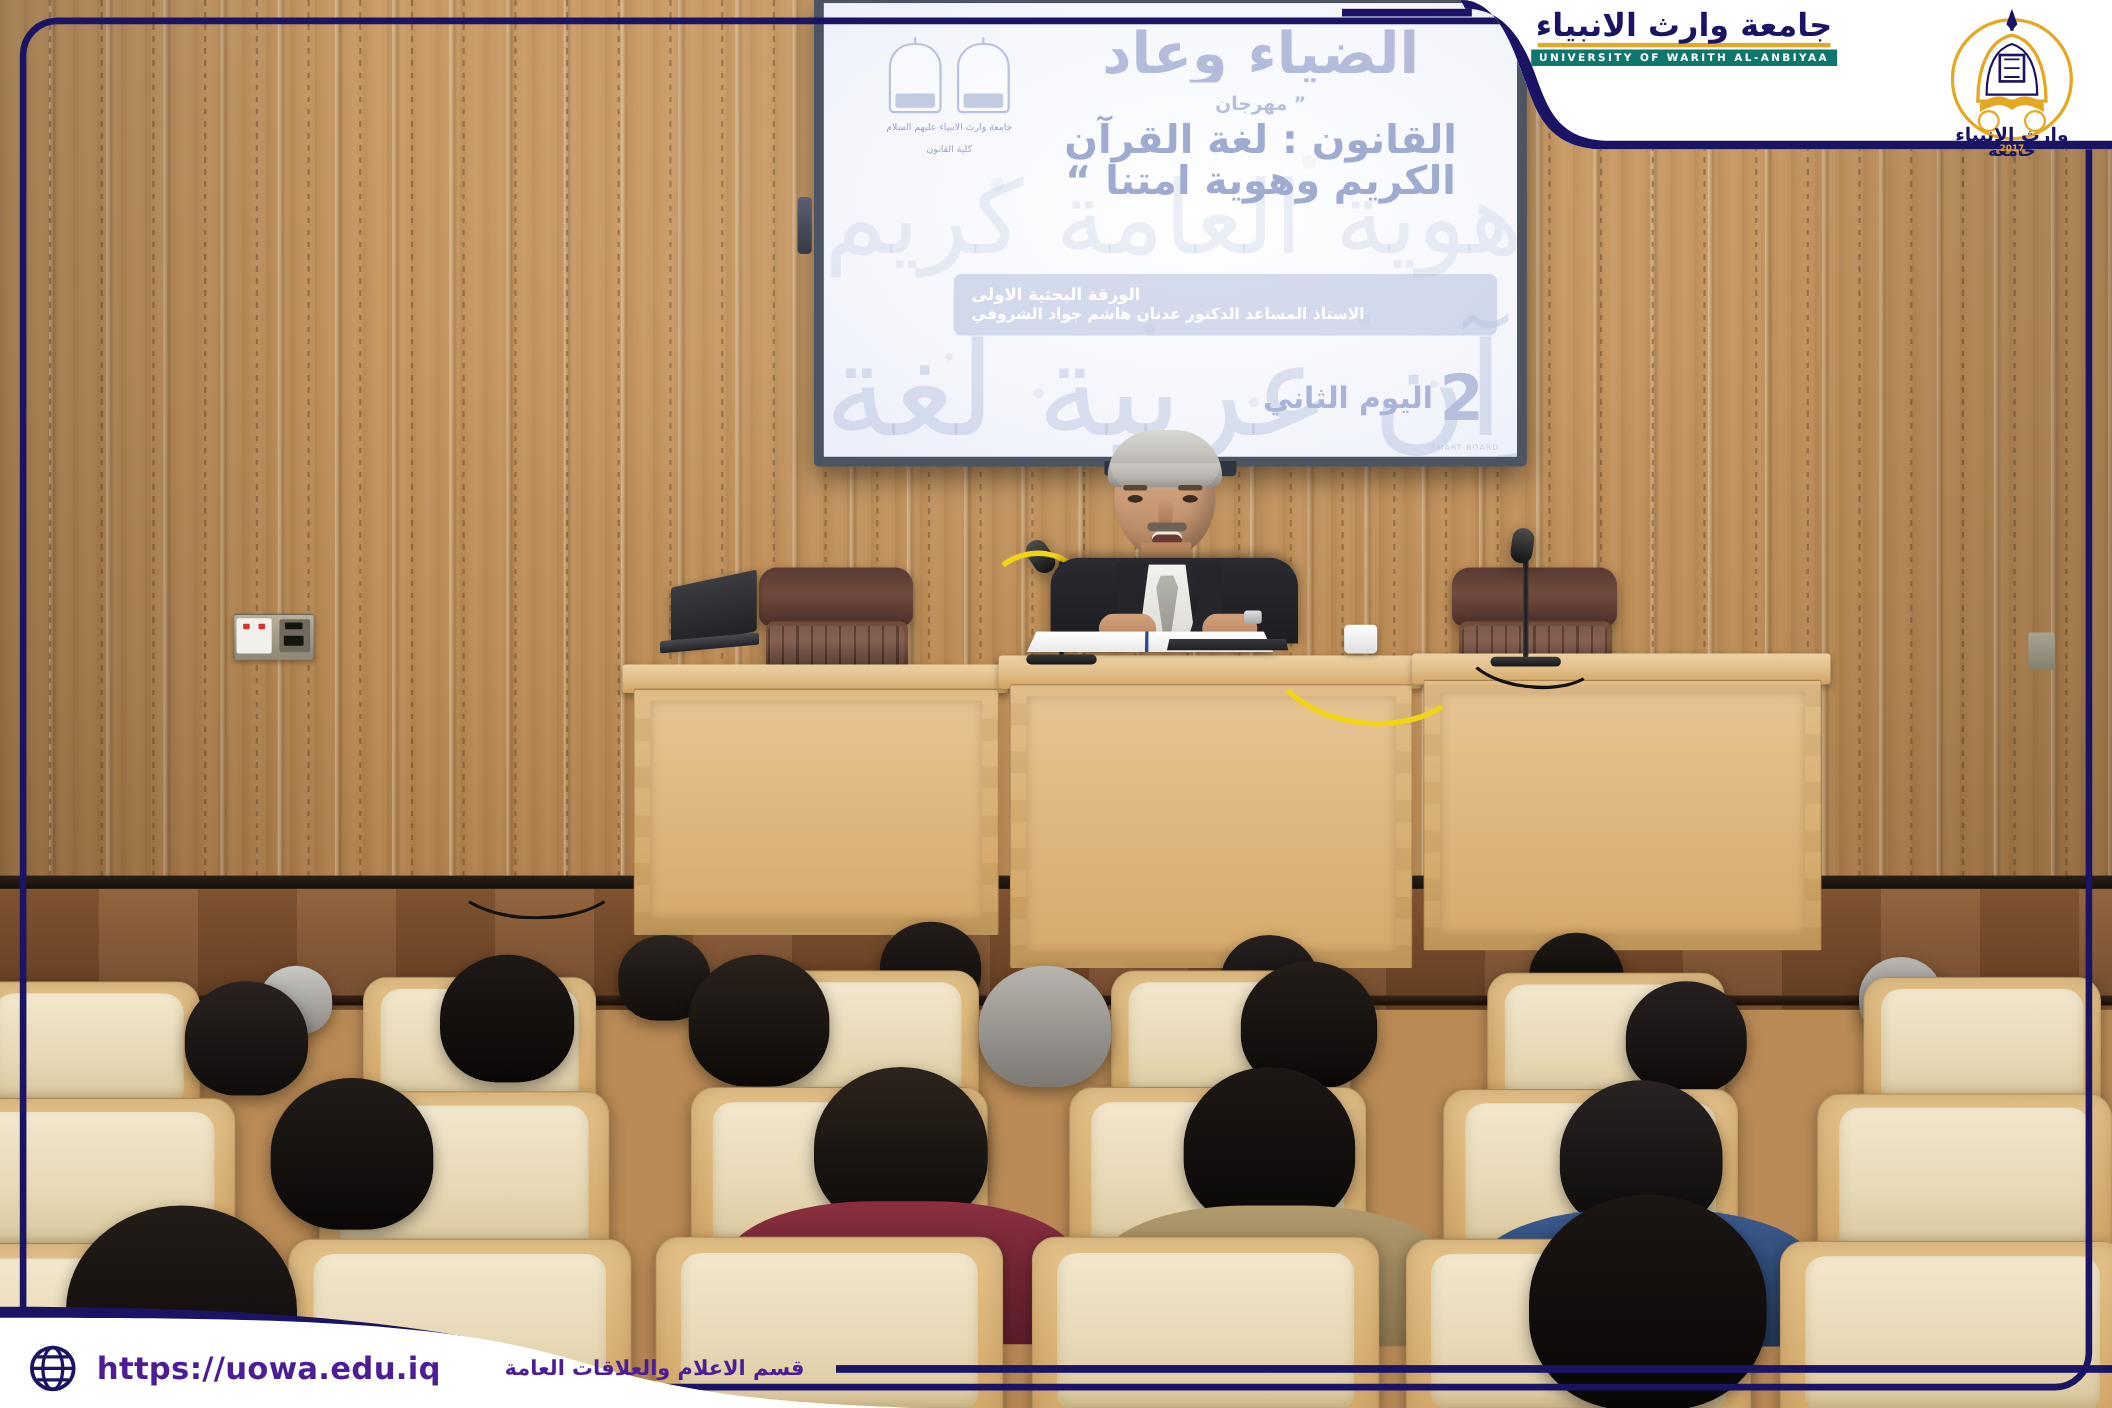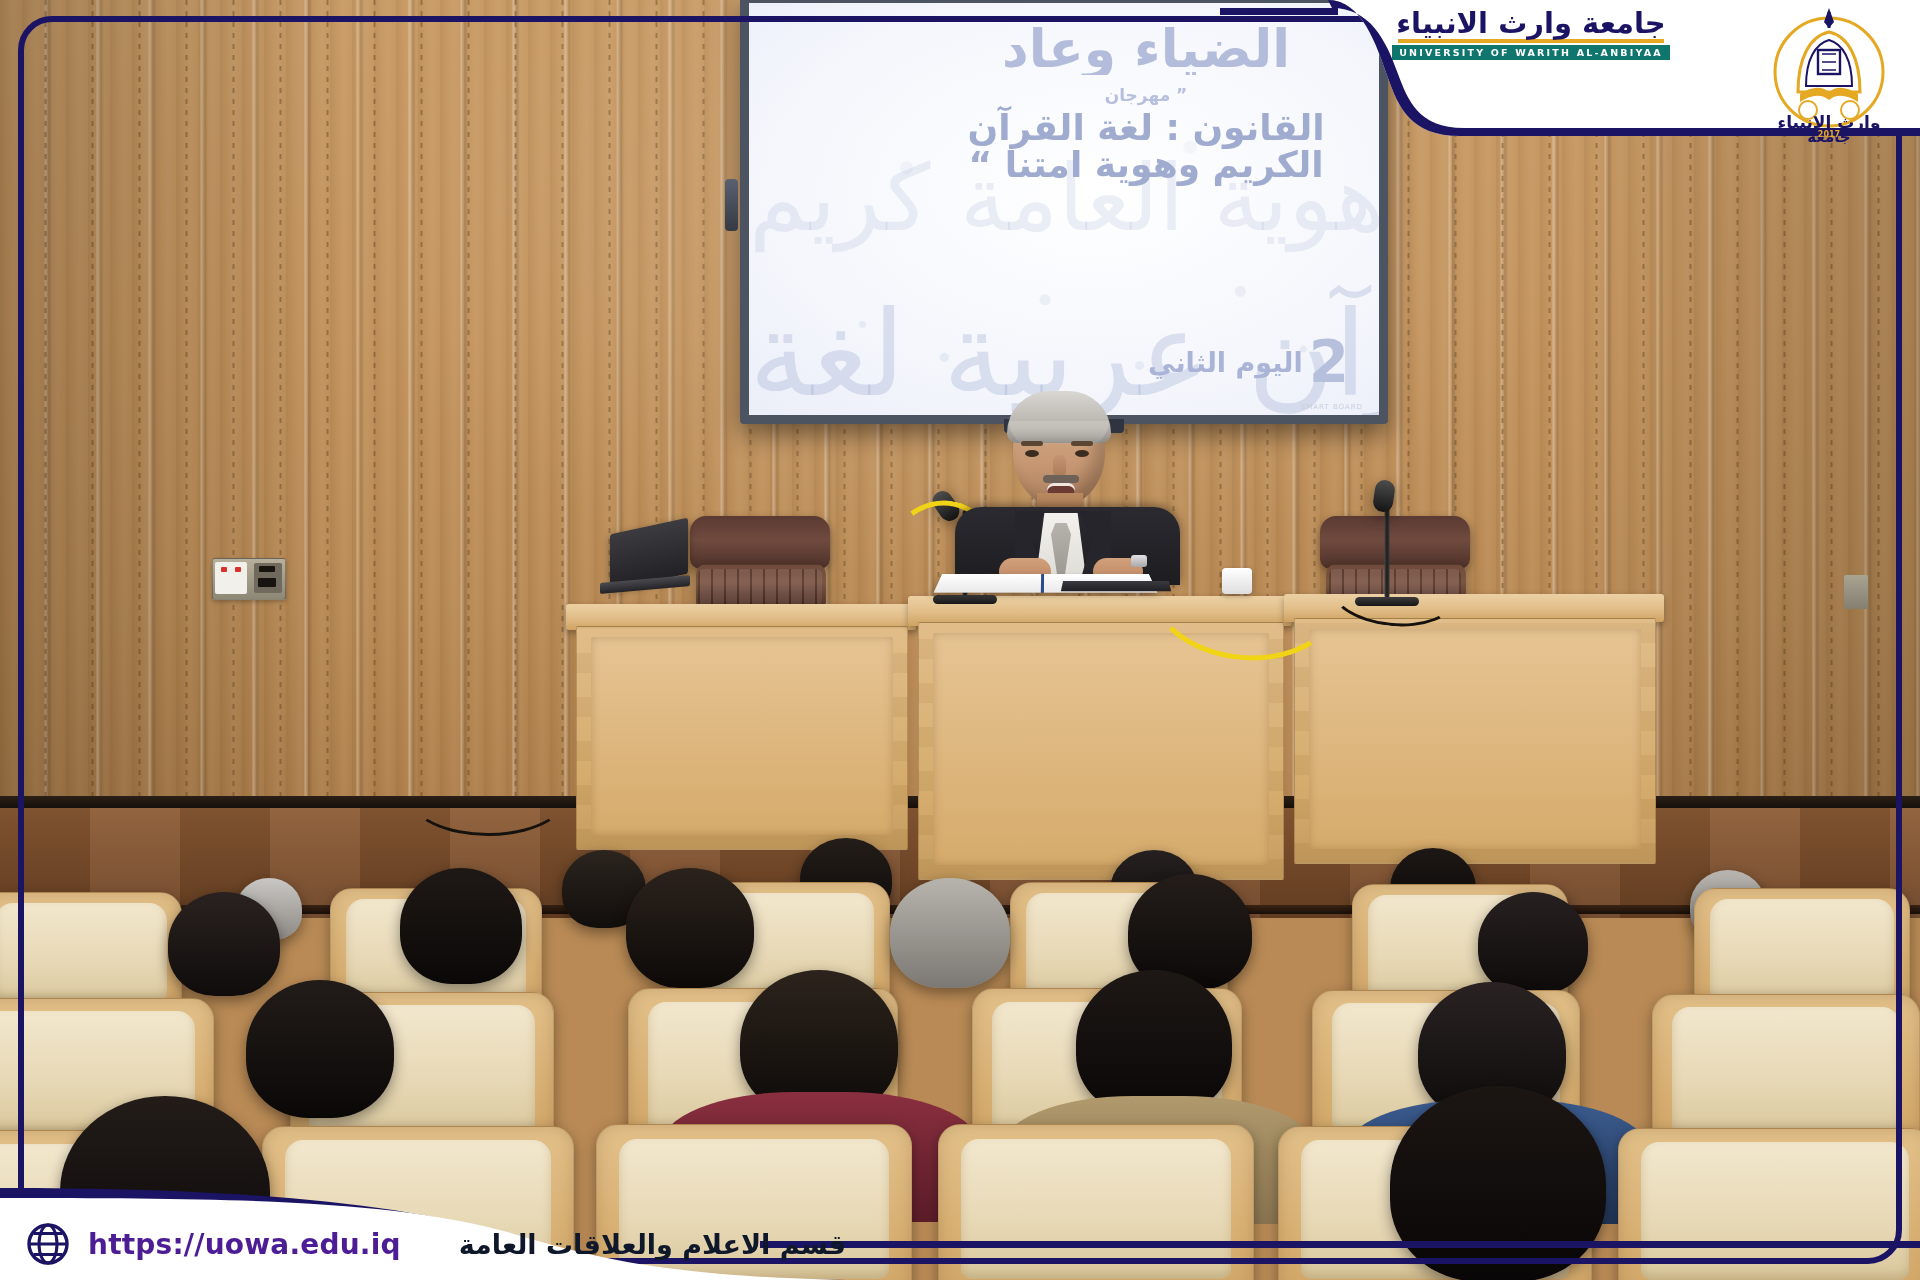--- a/index.html
+++ b/index.html
@@ -350,48 +350,64 @@
   .footer-content{
     position:absolute;left:26px;bottom:14px;display:flex;align-items:center;gap:18px;
   }
   .globe{width:44px;height:44px;}
   .footer-url{
     font-size:28px;font-weight:bold;color:#4c1d95;letter-spacing:.2px;
     font-family:"DejaVu Sans","Liberation Sans",sans-serif;
     text-align:right;
   }
   .footer-dept{
-    font-size:27px;font-weight:bold;color:#0f172a;direction:rtl;margin-left:40px;
+    font-size:19px;font-weight:bold;color:#4c1d95;direction:rtl;margin-left:40px;
   }
 </style>
 </head>
 <body>
 
 <div id="stage">
 
   <div class="scene">
 
     <div class="wall"></div>
     <div class="wall-dots"></div>
     <div class="wall-shadow"></div>
 
     <div class="board">
       <div class="board-inner">
         <div class="calligraphy"></div>
         <div class="calli-text">ﻗﺮآن ﻋﺮﺑﻴﺔ ﻟﻐﺔ</div>
         <div class="calli-text2">ﻫﻮﻳﺔ العامة ﻛﺮﻳﻢ</div>
 
+        <div class="slide-crest">
+          <div class="crest-row">
+            <div class="crest-badge">
+                <span class="crest-cap"></span>
+              </div>
+            <div class="crest-badge">
+                <span class="crest-cap"></span>
+              </div>
+          </div>
+          <div class="crest-sub">جامعة وارث الانبياء عليهم السلام</div>
+          <div class="crest-sub">كلية القانون</div>
+        </div>
 
         <div class="slide-head">
           <div class="slide-big">الضياء وعاد</div>
           <div class="slide-fest">” مهرجان</div>
           <div class="slide-t1">القانون : لغة القرآن</div>
           <div class="slide-t2">الكريم وهوية امتنا “</div>
         </div>
 
+        <div class="slide-bar">
+          <div class="ln1">الورقة البحثية الاولى</div>
+          <div class="ln2">الاستاذ المساعد الدكتور عدنان هاشم جواد الشروفي</div>
+        </div>
 
         <div class="slide-day">
           <span class="num">2</span>
           <span class="lbl">اليوم الثاني</span>
         </div>
 
         <div class="board-brand">SMART BOARD</div>
       </div>
       <div class="board-pen"></div>
       <div class="board-mount"></div>

